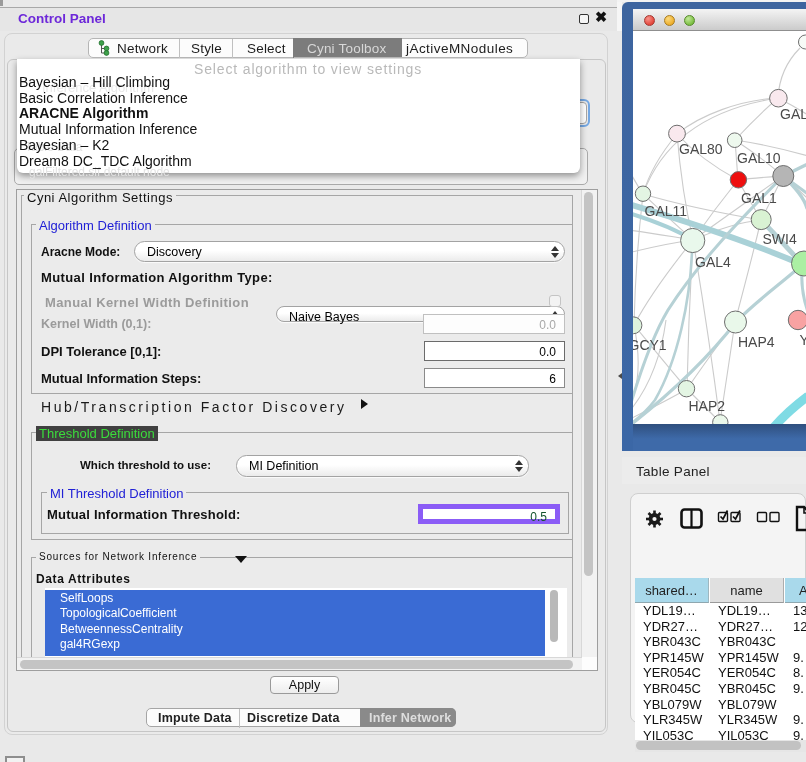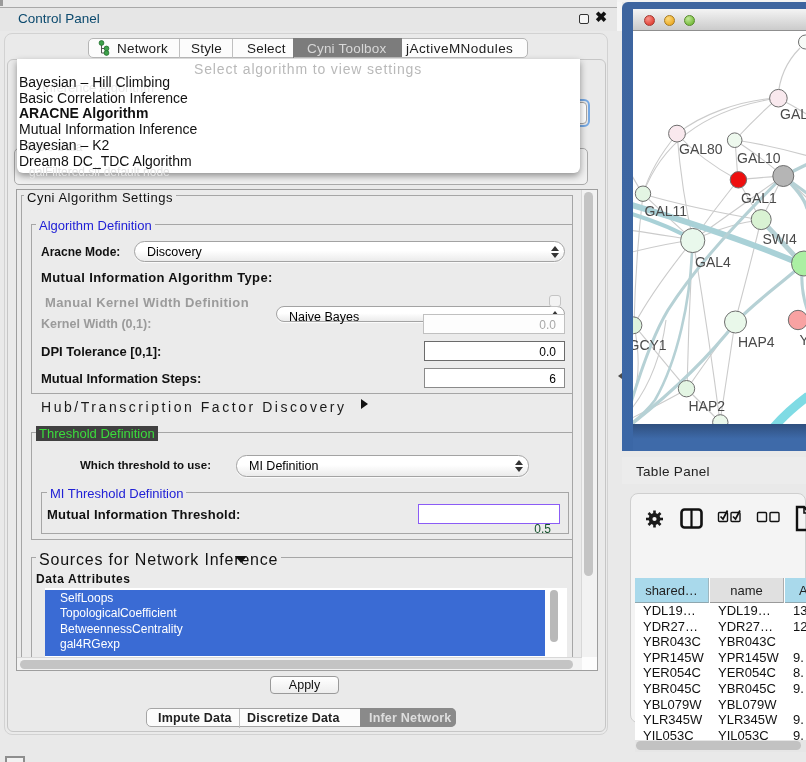--- a/index.html
+++ b/index.html
@@ -12,21 +12,21 @@
   .carr { position:absolute; right:6px; top:3px; width:8px; height:14px; }
   .carr::before { content:""; position:absolute; left:1px; top:1px; border-left:4px solid transparent; border-right:4px solid transparent; border-bottom:5px solid #333; }
   .carr::after  { content:""; position:absolute; left:1px; bottom:1px; border-left:4px solid transparent; border-right:4px solid transparent; border-top:5px solid #333; }
 </style>
 </head>
 <body>
 <div id="app">
 
   <div class="abs" style="left:0;top:0;width:3px;height:6px;background:#9a9a9a;"></div>
   <div class="abs" style="left:0;top:7px;width:617px;height:24px;background:#e6e6e6;border-top:1px solid #a8a8a8;"></div>
-  <div class="abs" style="left:18px;top:11px;width:200px;font-size:13.5px;color:#0c4a6e;">Control Panel</div>
+  <div class="abs" style="left:18px;top:11px;width:200px;font-size:13.5px;color:#6d28d9;font-weight:bold;">Control Panel</div>
   <div class="abs" style="left:579px;top:14px;width:10px;height:10px;border:1.8px solid #333;border-radius:2px;background:#f5f5f5;"></div>
   <div class="abs" style="left:595px;top:9px;font-size:14.5px;font-weight:bold;color:#111;">✖</div>
   <div class="abs" style="left:617px;top:0;width:5px;height:31px;background:#f6f6f6;"></div>
 
   <div id="tabs" class="abs" style="z-index:5;left:88px;top:38px;width:440px;height:19.5px;background:#fcfcfc;border:1px solid #b5b5b5;border-radius:5px;font-size:13.5px;color:#1c1c1c;">
     <div class="abs" style="left:90px;top:0;width:1px;height:19px;background:#c0c0c0;"></div>
     <div class="abs" style="left:143px;top:0;width:1px;height:19px;background:#c0c0c0;"></div>
     <div class="abs" style="left:204px;top:0;width:1px;height:19px;background:#7c7c7c;"></div>
     <div class="abs" style="left:204px;top:-1px;width:109px;height:19px;background:#7c7c7c;"></div>
 
@@ -84,24 +84,24 @@
     <div class="abs" style="left:19px;top:236px;background:#404040;padding:0 3px;font-size:13px;color:#3bdc3b;">Threshold Definition</div>
     <div class="abs" style="left:63px;top:269px;font-weight:bold;font-size:11.5px;">Which threshold to use:</div>
     <div class="combo abs" style="left:219px;top:265px;width:293px;height:21.5px;">
       <span class="cval">MI Definition</span>
         <span class="carr"></span>
     </div>
 
     <div class="abs" style="left:24px;top:302px;width:528px;height:42px;border:1px solid #a6a6a6;"></div>
     <div class="abs" style="left:30px;top:296px;background:#ebebeb;padding:0 3px;font-size:13px;color:#2121d6;">MI Threshold Definition</div>
     <div class="abs" style="left:30px;top:317px;font-weight:bold;font-size:13px;letter-spacing:.2px;">Mutual Information Threshold:</div>
-    <div class="abs" style="left:401px;top:314px;width:142px;height:20px;border:1px solid #8b5cf6;background:#fff;font-size:12px;color:#14532d;text-align:right;padding:17px 8px 0 0;">0.5</div>
+    <div class="abs" style="left:401px;top:314px;width:142px;height:20px;border:5px solid #8b5cf6;background:#fff;font-size:12px;color:#14532d;text-align:right;padding:1px 8px 0 0;">0.5</div>
 
     <div class="abs" style="left:14px;top:367px;width:542px;height:120px;border:1px solid #a6a6a6;"></div>
-    <div class="abs" style="left:19px;top:361px;background:#ebebeb;padding:0 3px;font-size:16px;letter-spacing:.8px;">Sources for Network Inference</div>
+    <div class="abs" style="left:19px;top:361px;background:#ebebeb;padding:0 3px;font-size:10px;letter-spacing:.8px;">Sources for Network Inference</div>
     <div class="abs" style="left:218px;top:366px;width:0;height:0;border-top:7px solid #111;border-left:6px solid transparent;border-right:6px solid transparent;"></div>
     <div class="abs" style="left:19px;top:382px;font-weight:bold;font-size:12px;letter-spacing:.6px;">Data Attributes</div>
     <div class="abs" style="left:28px;top:398px;width:522px;height:73px;background:#fff;"></div>
     <div class="abs" style="left:28px;top:400px;width:500px;height:66px;background:#3a6bd4;color:#fff;font-size:12px;line-height:15.4px;padding-left:15px;padding-top:1px;">SelfLoops<br>TopologicalCoefficient<br>BetweennessCentrality<br>gal4RGexp</div>
     <div class="abs" style="left:533px;top:400px;width:8px;height:52px;background:#b9b9b9;border-radius:4px;"></div>
 
     <div class="abs" style="left:564px;top:0;width:18px;height:482px;background:#f2f2f2;border-left:1px solid #d8d8d8;"></div>
     <div class="abs" style="left:567px;top:2px;width:9px;height:384px;background:#c4c4c4;border-radius:5px;"></div>
     <div class="abs" style="left:0px;top:467px;width:565px;height:15px;background:#f2f2f2;border-top:1px solid #d8d8d8;"></div>
     <div class="abs" style="left:3px;top:470px;width:553px;height:9px;background:#c4c4c4;border-radius:5px;"></div>

